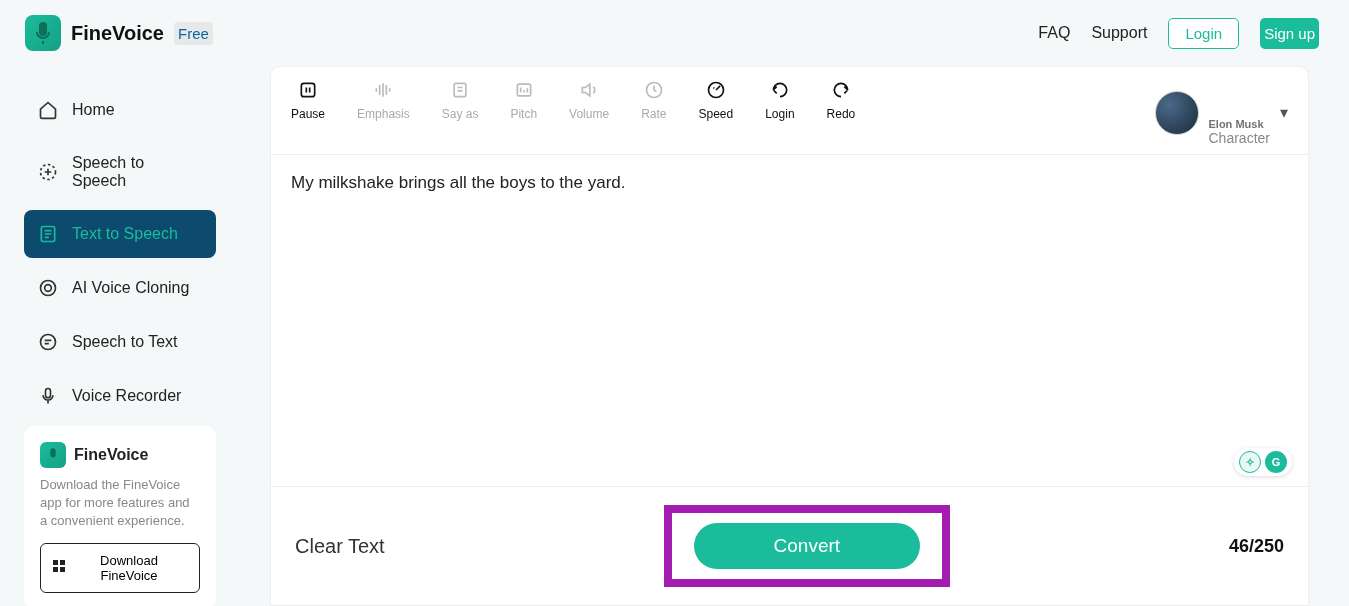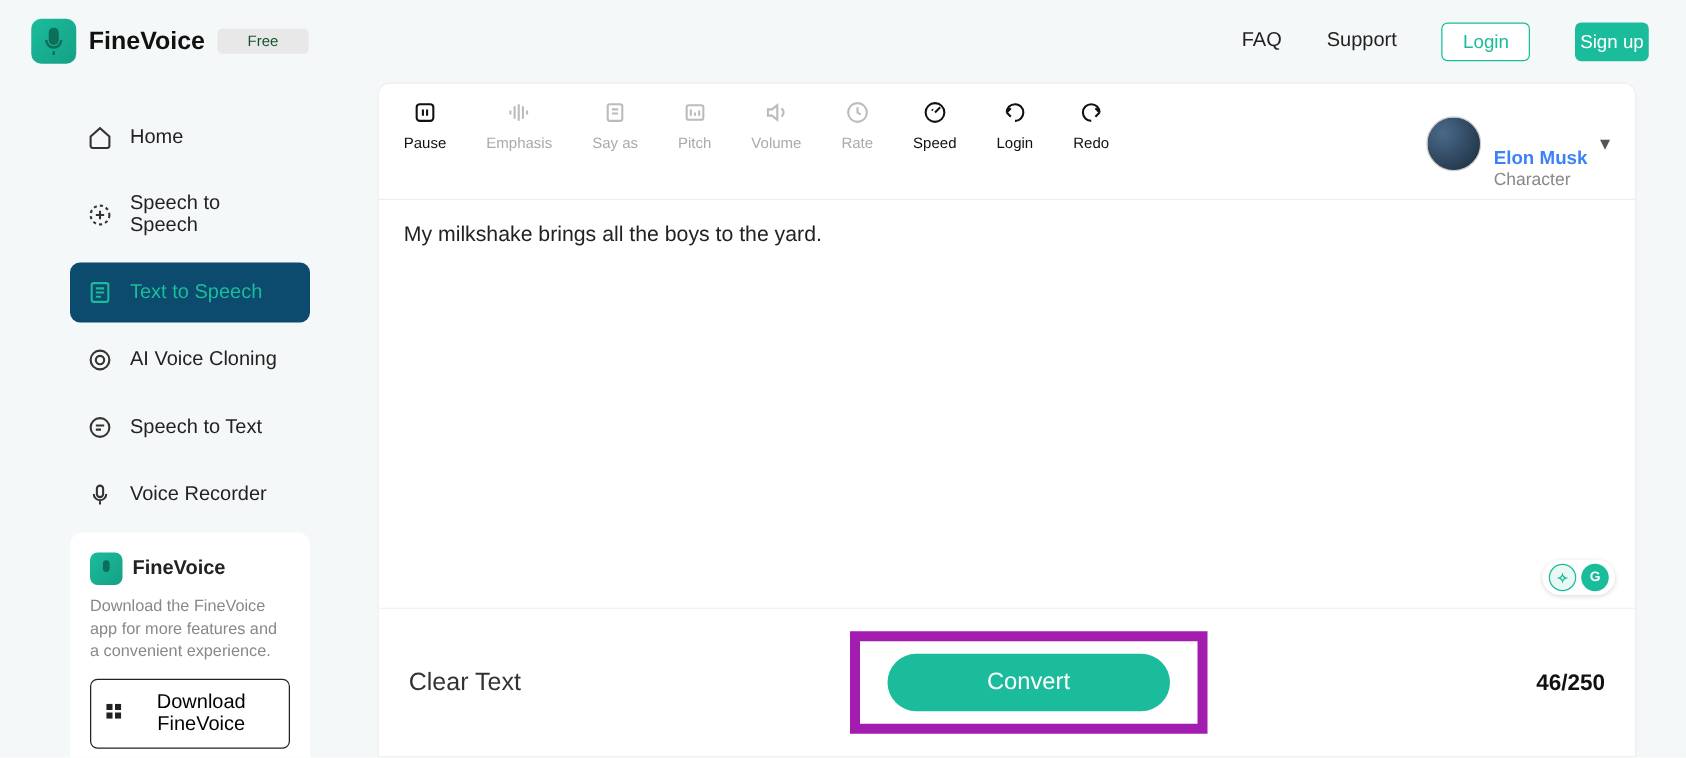--- a/index.html
+++ b/index.html
@@ -3,55 +3,55 @@
 <meta charset="utf-8">
 <style>
 * { margin: 0; padding: 0; box-sizing: border-box; font-family: Arial, sans-serif; }
 body { width: 1349px; height: 606px; background: #f5f8f8; overflow: hidden; }
 
 .header { display: flex; align-items: center; justify-content: space-between; padding: 15px 30px 15px 25px; }
 .header-left { display: flex; align-items: center; gap: 10px; }
 .logo-icon { width: 36px; height: 36px; background: linear-gradient(135deg, #1abc9c, #16a085); border-radius: 8px; display: flex; align-items: center; justify-content: center; }
 .logo-icon svg { fill: #0d6e5a; }
 .logo-text { font-size: 20px; font-weight: 700; color: #111; }
-.badge-free { background: #e8e8e8; color: #14532d; font-size: 12px; padding: 3px 24px; border-radius: 4px; font-weight: 500; }
-.header-right { display: flex; align-items: center; gap: 36px; }
+.badge-free { background: #e8e8e8; color: #0369a1; font-size: 15px; padding: 3px 4px; border-radius: 4px; font-weight: 500; }
+.header-right { display: flex; align-items: center; gap: 21px; }
 .header-link { color: #222; font-size: 16px; text-decoration: none; }
 .btn-login { border: 1px solid #1abc9c; color: #1abc9c; background: #fff; padding: 6px 16px; border-radius: 5px; font-size: 15px; cursor: pointer; }
 .btn-signup { background: #1abc9c; color: #fff; border: none; padding: 7px 4px; border-radius: 5px; font-size: 15px; cursor: pointer; }
 
 .layout { display: flex; height: calc(100% - 66px); }
-.sidebar { width: 240px; padding: 20px 24px; display: flex; flex-direction: column; margin-left: 32px; }
+.sidebar { width: 240px; padding: 20px 24px; display: flex; flex-direction: column; }
 .nav-item { display: flex; align-items: center; gap: 14px; padding: 14px 14px; border-radius: 8px; cursor: pointer; color: #222; font-size: 16px; margin-bottom: 6px; }
 .nav-item.active { background: #0c4a6e; color: #1abc9c; }
 .nav-icon { width: 20px; height: 20px; display: inline-flex; align-items: center; justify-content: center; }
 
 .promo { background: #fff; border-radius: 10px; padding: 16px; margin-top: auto; }
 .promo-head { display: flex; align-items: center; gap: 8px; margin-bottom: 8px; }
 .promo-logo { width: 26px; height: 26px; background: linear-gradient(135deg, #1abc9c, #16a085); border-radius: 6px; display:flex; align-items:center; justify-content:center;}
 .promo-title { font-weight: 700; color: #222; font-size: 16px; }
 .promo-desc { color: #888; font-size: 13px; line-height: 1.4; margin-bottom: 12px; }
-.promo-btn { border: 1px solid #222; background: #fff; padding: 9px 12px; border-radius: 6px; font-size: 16px; cursor: pointer; display:flex; align-items:center; gap:6px; }
+.promo-btn { border: 1px solid #222; background: #fff; padding: 9px 12px; border-radius: 6px; font-size: 13px; cursor: pointer; display:flex; align-items:center; gap:6px; }
 
 .main { flex: 1; padding: 0 40px 0 30px; display: flex; flex-direction: column; }
 .panel { background: #fff; border: 1px solid #eee; border-radius: 10px 10px 0 0; flex: 1; display: flex; flex-direction: column; overflow: hidden; }
 .toolbar { display: flex; align-items: flex-start; padding: 12px 20px 0 20px; border-bottom: 1px solid #eee; }
 .tool-items { display: flex; gap: 32px; }
 .tool { display: flex; flex-direction: column; align-items: center; gap: 6px; cursor: pointer; padding-bottom: 12px; }
 .tool-icon { width: 22px; height: 22px; display:flex; align-items:center; justify-content:center; }
 .tool-label { font-size: 12px; }
 .tool.active .tool-label { color: #111; }
 .tool.inactive .tool-label { color: #aaa; }
 .tool.inactive svg { stroke: #bbb; }
 .tool.active svg { stroke: #111; }
 
 .char-select { margin-left: auto; display: flex; align-items: center; gap: 10px; cursor: pointer; padding-bottom:8px;}
 .avatar { width: 44px; height: 44px; border-radius: 50%; background: radial-gradient(circle at 30% 30%, #4a6a8a, #1a2a3a); border:1px solid #ccc; }
 .char-text { display: flex; flex-direction: column; }
-.char-name { font-weight: 700; color: #3b82f6; font-size: 15px; margin-top: 39px; }
+.char-name { font-weight: 700; color: #737373; font-size: 11px; margin-top: 39px; }
 .char-sub { color: #888; font-size: 14px; }
 .chev { color:#555; }
 
 .editor-area { position: relative; flex: 1; }
 .editor { width: 100%; height: 100%; border: none; outline: none; resize: none; padding: 18px 20px; font-size: 17px; color: #222; font-family: Arial, sans-serif; }
 .float-badges { position: absolute; bottom: 10px; right: 16px; display:flex; gap:4px; background:#fff; padding:3px 5px; border-radius:14px; box-shadow:0 1px 4px rgba(0,0,0,.15); }
 .fb { width:22px; height:22px; border-radius:50%; display:flex; align-items:center; justify-content:center; font-size:11px; font-weight:700;}
 .fb1 { background:#e9f8f4; color:#1abc9c; border:1px solid #1abc9c;}
 .fb2 { background:#1abc9c; color:#fff;}
 

